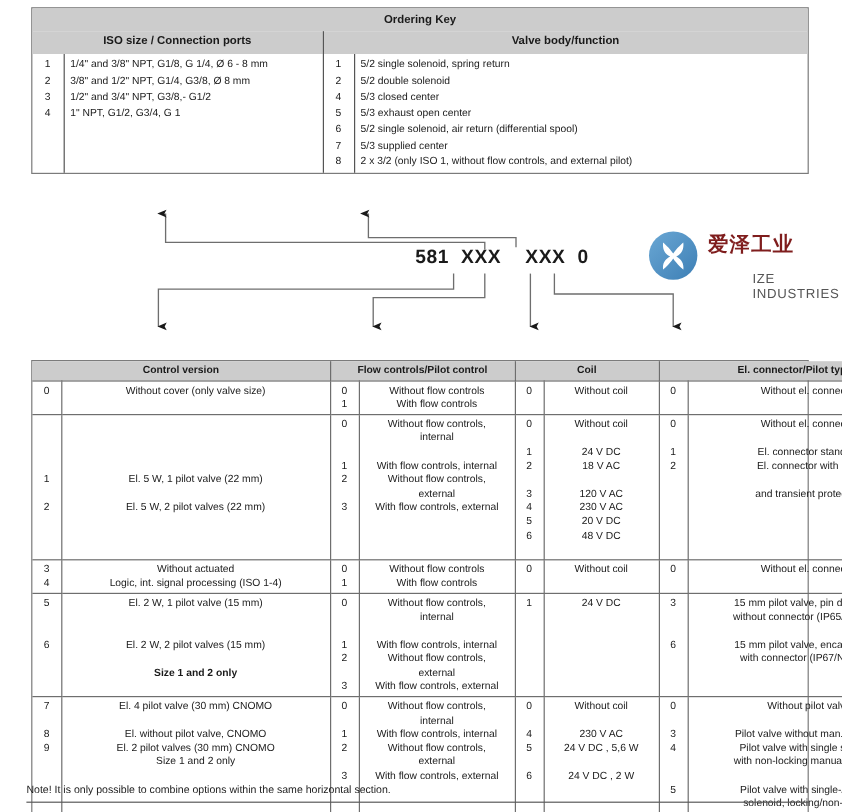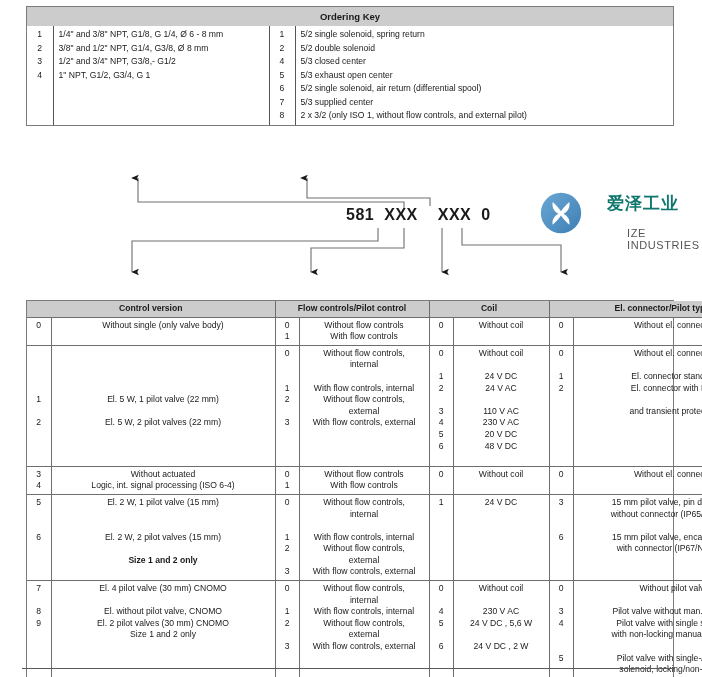--- a/index.html
+++ b/index.html
@@ -75,23 +75,23 @@
   .logo {
     position: absolute;
     left: 540px; top: 190px;
     width: 150px; height: 46px;
   }
   .logo-mark {
     position: absolute; left: 0; top: 2px;
     width: 42px; height: 42px;
   }
   .logo-cn {
-    position: absolute; left: 67px; top: 2px;
+    position: absolute; left: 50px; top: 2px;
     font-size: 17px; font-weight: bold;
-    color: #0f766e; letter-spacing: 1px;
+    color: #7f1d1d; letter-spacing: 1px;
     font-family: "DejaVu Sans", sans-serif;
   }
   .logo-en {
     position: absolute; left: 51px; top: 37px;
     font-size: 11px;
     color: #555; letter-spacing: 0.6px; margin-left: 36px;
   }
 
   
   .bot-table {
@@ -164,20 +164,24 @@
     <table>
       <colgroup>
         <col class="tt-num-col" style="width:26px">
         <col style="width:216px">
         <col style="width:26px">
         <col>
       </colgroup>
       <tbody>
           <tr>
         <td class="tt-title" colspan="4">Ordering Key</td>
+      </tr>
+      <tr>
+        <td class="tt-head left" colspan="2">ISO size / Connection ports</td>
+        <td class="tt-head" colspan="2">Valve body/function</td>
       </tr>
       <tr>
         <td class="tt-num">
           <span class="ln">1</span>
           <span class="ln">2</span>
           <span class="ln">3</span>
           <span class="ln">4</span>
           <span class="ln tt-spacer blank">.</span>
           <span class="ln tt-spacer blank">.</span>
           <span class="ln tt-spacer blank">.</span>
@@ -280,21 +284,21 @@
         <td colspan="2">Coil</td>
         <td colspan="2">El. connector/Pilot type</td>
       </tr>
 
       <tr class="sec-end">
         <td class="c-n">
           <span class="ln">0</span>
           <span class="ln blank">.</span>
         </td>
         <td class="c-t">
-          <span class="ln">Without single (only valve body)</span>
+          <span class="ln">Without cover (only valve size)</span>
           <span class="ln blank">.</span>
         </td>
         <td class="c-n">
           <span class="ln">0</span>
           <span class="ln">1</span>
         </td>
         <td class="c-t">
           <span class="ln">Without flow controls</span>
           <span class="ln">With flow controls</span>
         </td>
@@ -361,23 +365,23 @@
           <span class="ln blank">.</span>
           <span class="ln">3</span>
           <span class="ln">4</span>
           <span class="ln">5</span>
           <span class="ln">6</span>
         </td>
         <td class="c-t">
           <span class="ln">Without coil</span>
           <span class="ln blank">.</span>
           <span class="ln">24 V DC</span>
-          <span class="ln">24 V AC</span>
-          <span class="ln blank">.</span>
-          <span class="ln">110 V AC</span>
+          <span class="ln">18 V AC</span>
+          <span class="ln blank">.</span>
+          <span class="ln">120 V AC</span>
           <span class="ln">230 V AC</span>
           <span class="ln">20 V DC</span>
           <span class="ln">48 V DC</span>
         </td>
         <td class="c-n">
           <span class="ln">0</span>
           <span class="ln blank">.</span>
           <span class="ln">1</span>
           <span class="ln">2</span>
         </td>
@@ -391,21 +395,21 @@
         </td>
       </tr>
 
       <tr class="sec-end">
         <td class="c-n">
           <span class="ln">3</span>
           <span class="ln">4</span>
         </td>
         <td class="c-t">
           <span class="ln">Without actuated</span>
-          <span class="ln">Logic, int. signal processing (ISO 6-4)</span>
+          <span class="ln">Logic, int. signal processing (ISO 1-4)</span>
         </td>
         <td class="c-n">
           <span class="ln">0</span>
           <span class="ln">1</span>
         </td>
         <td class="c-t">
           <span class="ln">Without flow controls</span>
           <span class="ln">With flow controls</span>
         </td>
         <td class="c-n">
@@ -530,15 +534,16 @@
           <span class="ln">Pilot valve without man. override</span>
           <span class="ln pre">Pilot valve with single solenoid<br>with non-locking manual override</span>
           <span class="ln blank">.</span>
           <span class="ln pre">Pilot valve with single-/ double<br>solenoid, locking/non-locking<br>manual override</span>
         </td>
       </tr>
     </tbody>
       </table>
   </div>
 
+  <div class="note">Note! It is only possible to combine options within the same horizontal section.</div>
   <div class="note-rule"></div>
 
 </div>
 
 </body></html>

